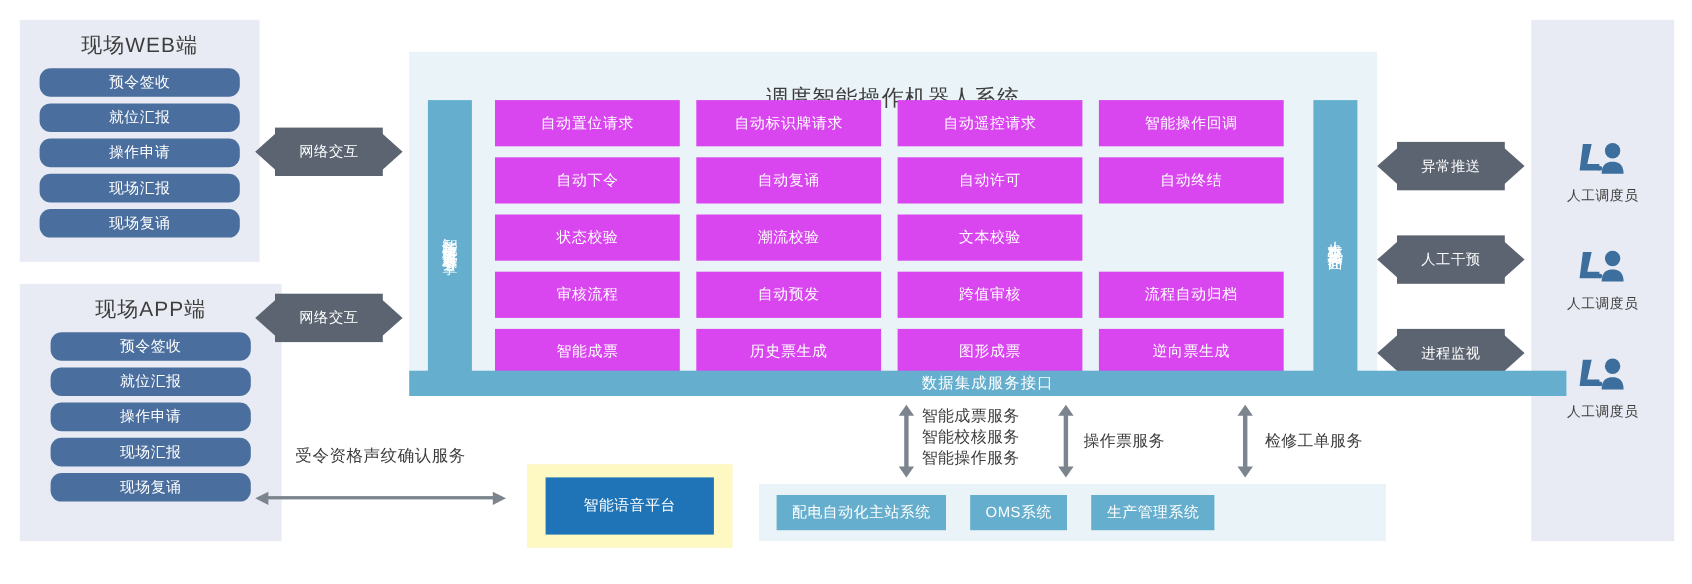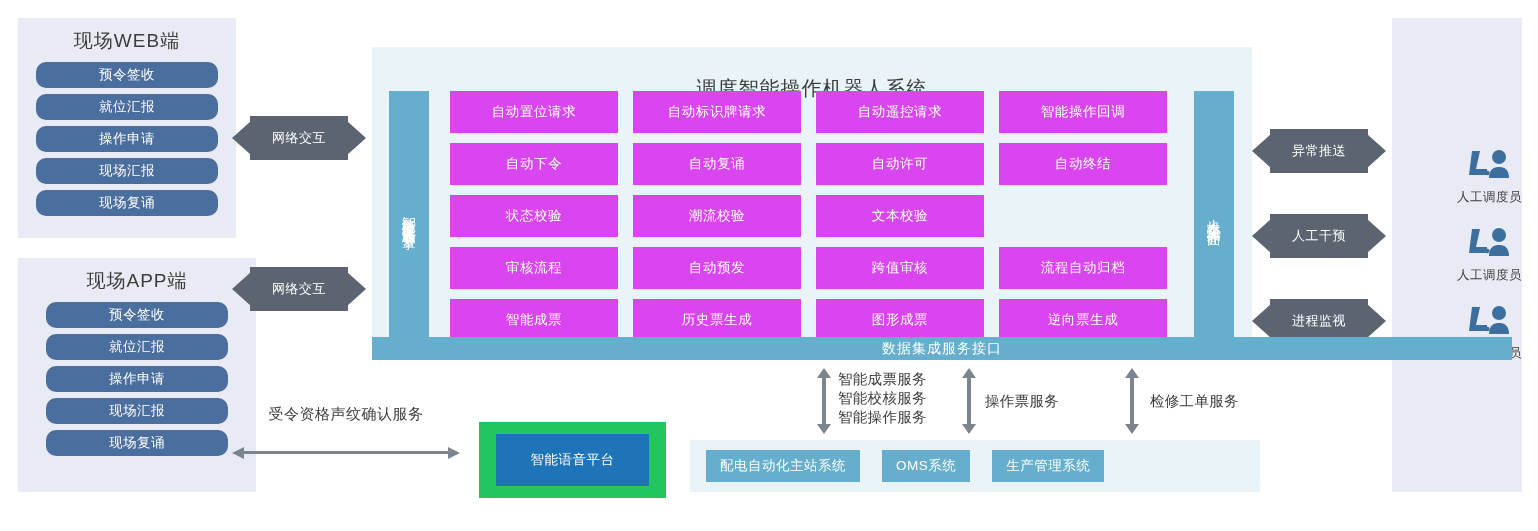--- a/index.html
+++ b/index.html
@@ -91,21 +91,21 @@
     display: flex;
     align-items: center;
     justify-content: center;
   }
   .cell.empty { background: transparent; }
 
   
   #data-bar {
     position: absolute;
     left: 372px; top: 337px;
-    width: 1140px; height: 23px;
+    width: 1052px; height: 23px;
     background: #65aecd;
     color: #ffffff;
     font-size: 14px;
     letter-spacing: 1px;
     display: flex;
     align-items: center;
     justify-content: center;
   }
 
   
@@ -129,21 +129,21 @@
     align-items: center;
     justify-content: center;
     padding: 16px 14px;
   }
 
   
   #voice-panel {
     position: absolute;
     left: 479px; top: 422px;
     width: 187px; height: 76px;
-    background: #22c55e;
+    background: #fef9c3;
     display: flex;
     align-items: center;
     justify-content: center;
   }
   #voice-box {
     width: 153px; height: 52px;
     background: #1f74b8;
     color: #ffffff;
     font-size: 13.5px;
     letter-spacing: .5px;
@@ -153,23 +153,23 @@
   }
 
   
   #operators-panel {
     position: absolute;
     left: 1392px; top: 18px;
     width: 130px; height: 474px;
     background: #e8ebf3;
     display: flex;
     flex-direction: column;
-    align-items: flex-end;
-    justify-content: center;
-    gap: 20px;
+    align-items: center;
+    justify-content: center;
+    gap: 39px;
   }
   .operator {
     display: flex;
     flex-direction: column;
     align-items: center;
     gap: 3px;
   }
   .operator-label {
     font-size: 12.5px;
     color: #3d3d3d;

